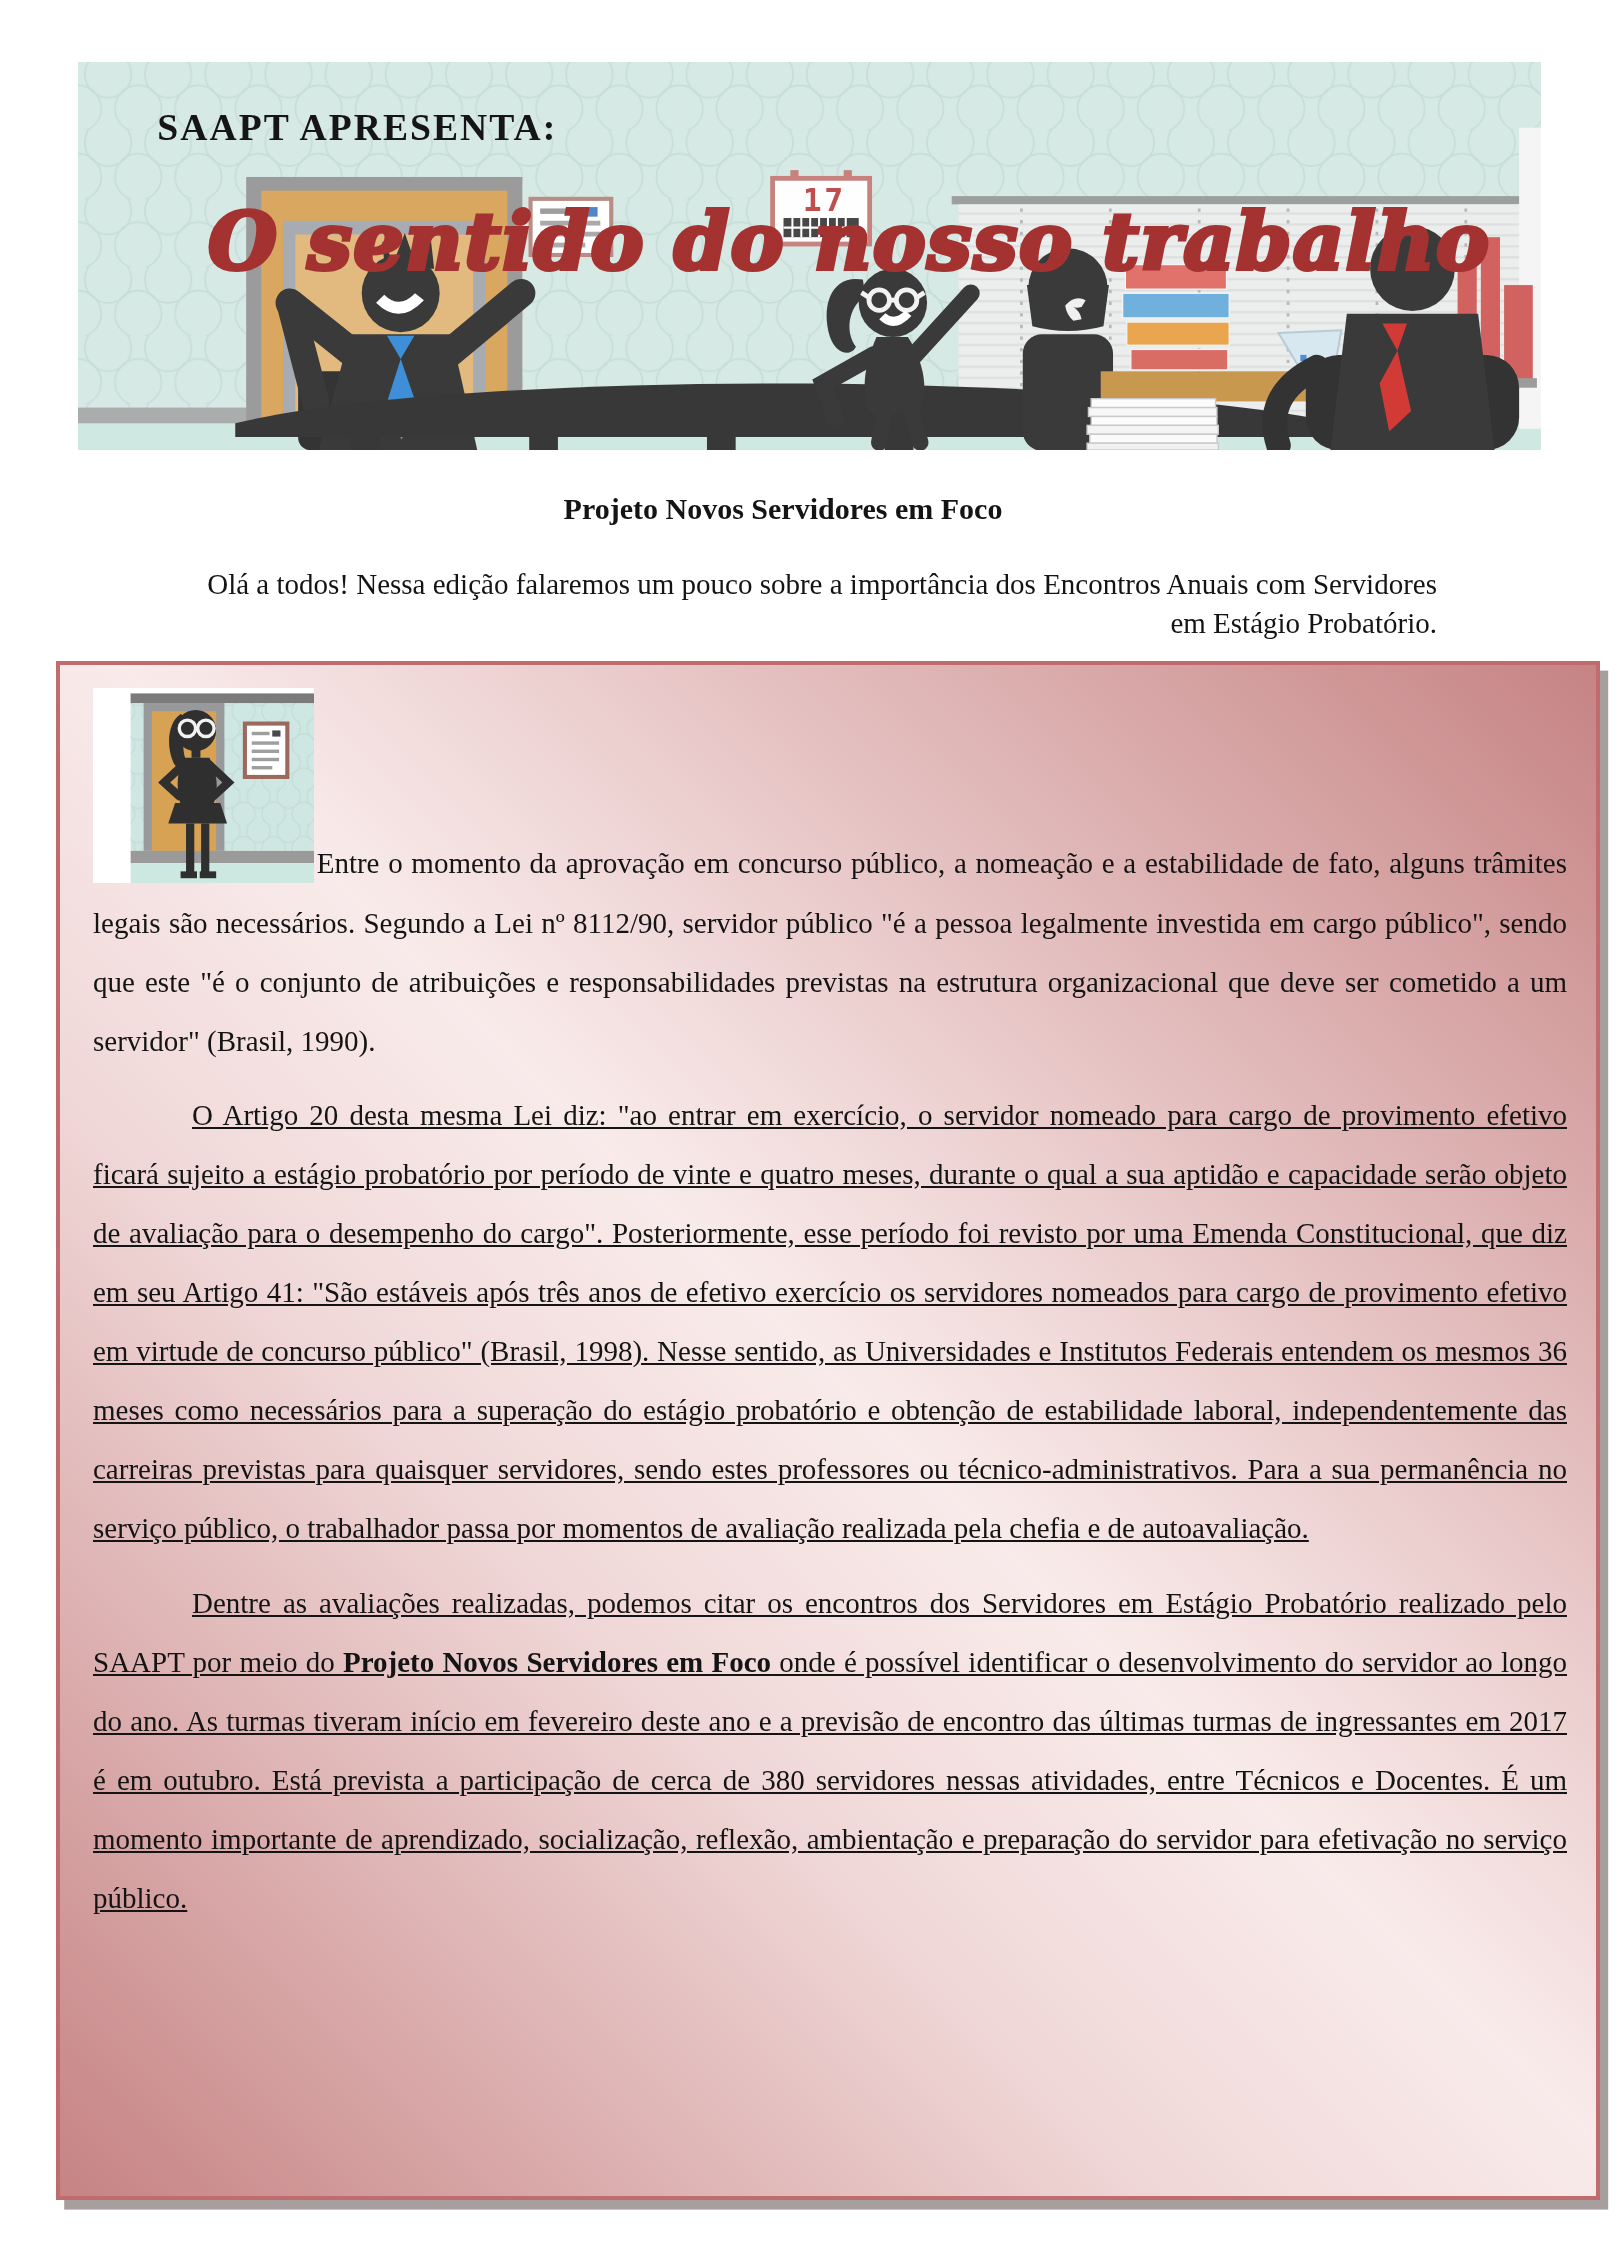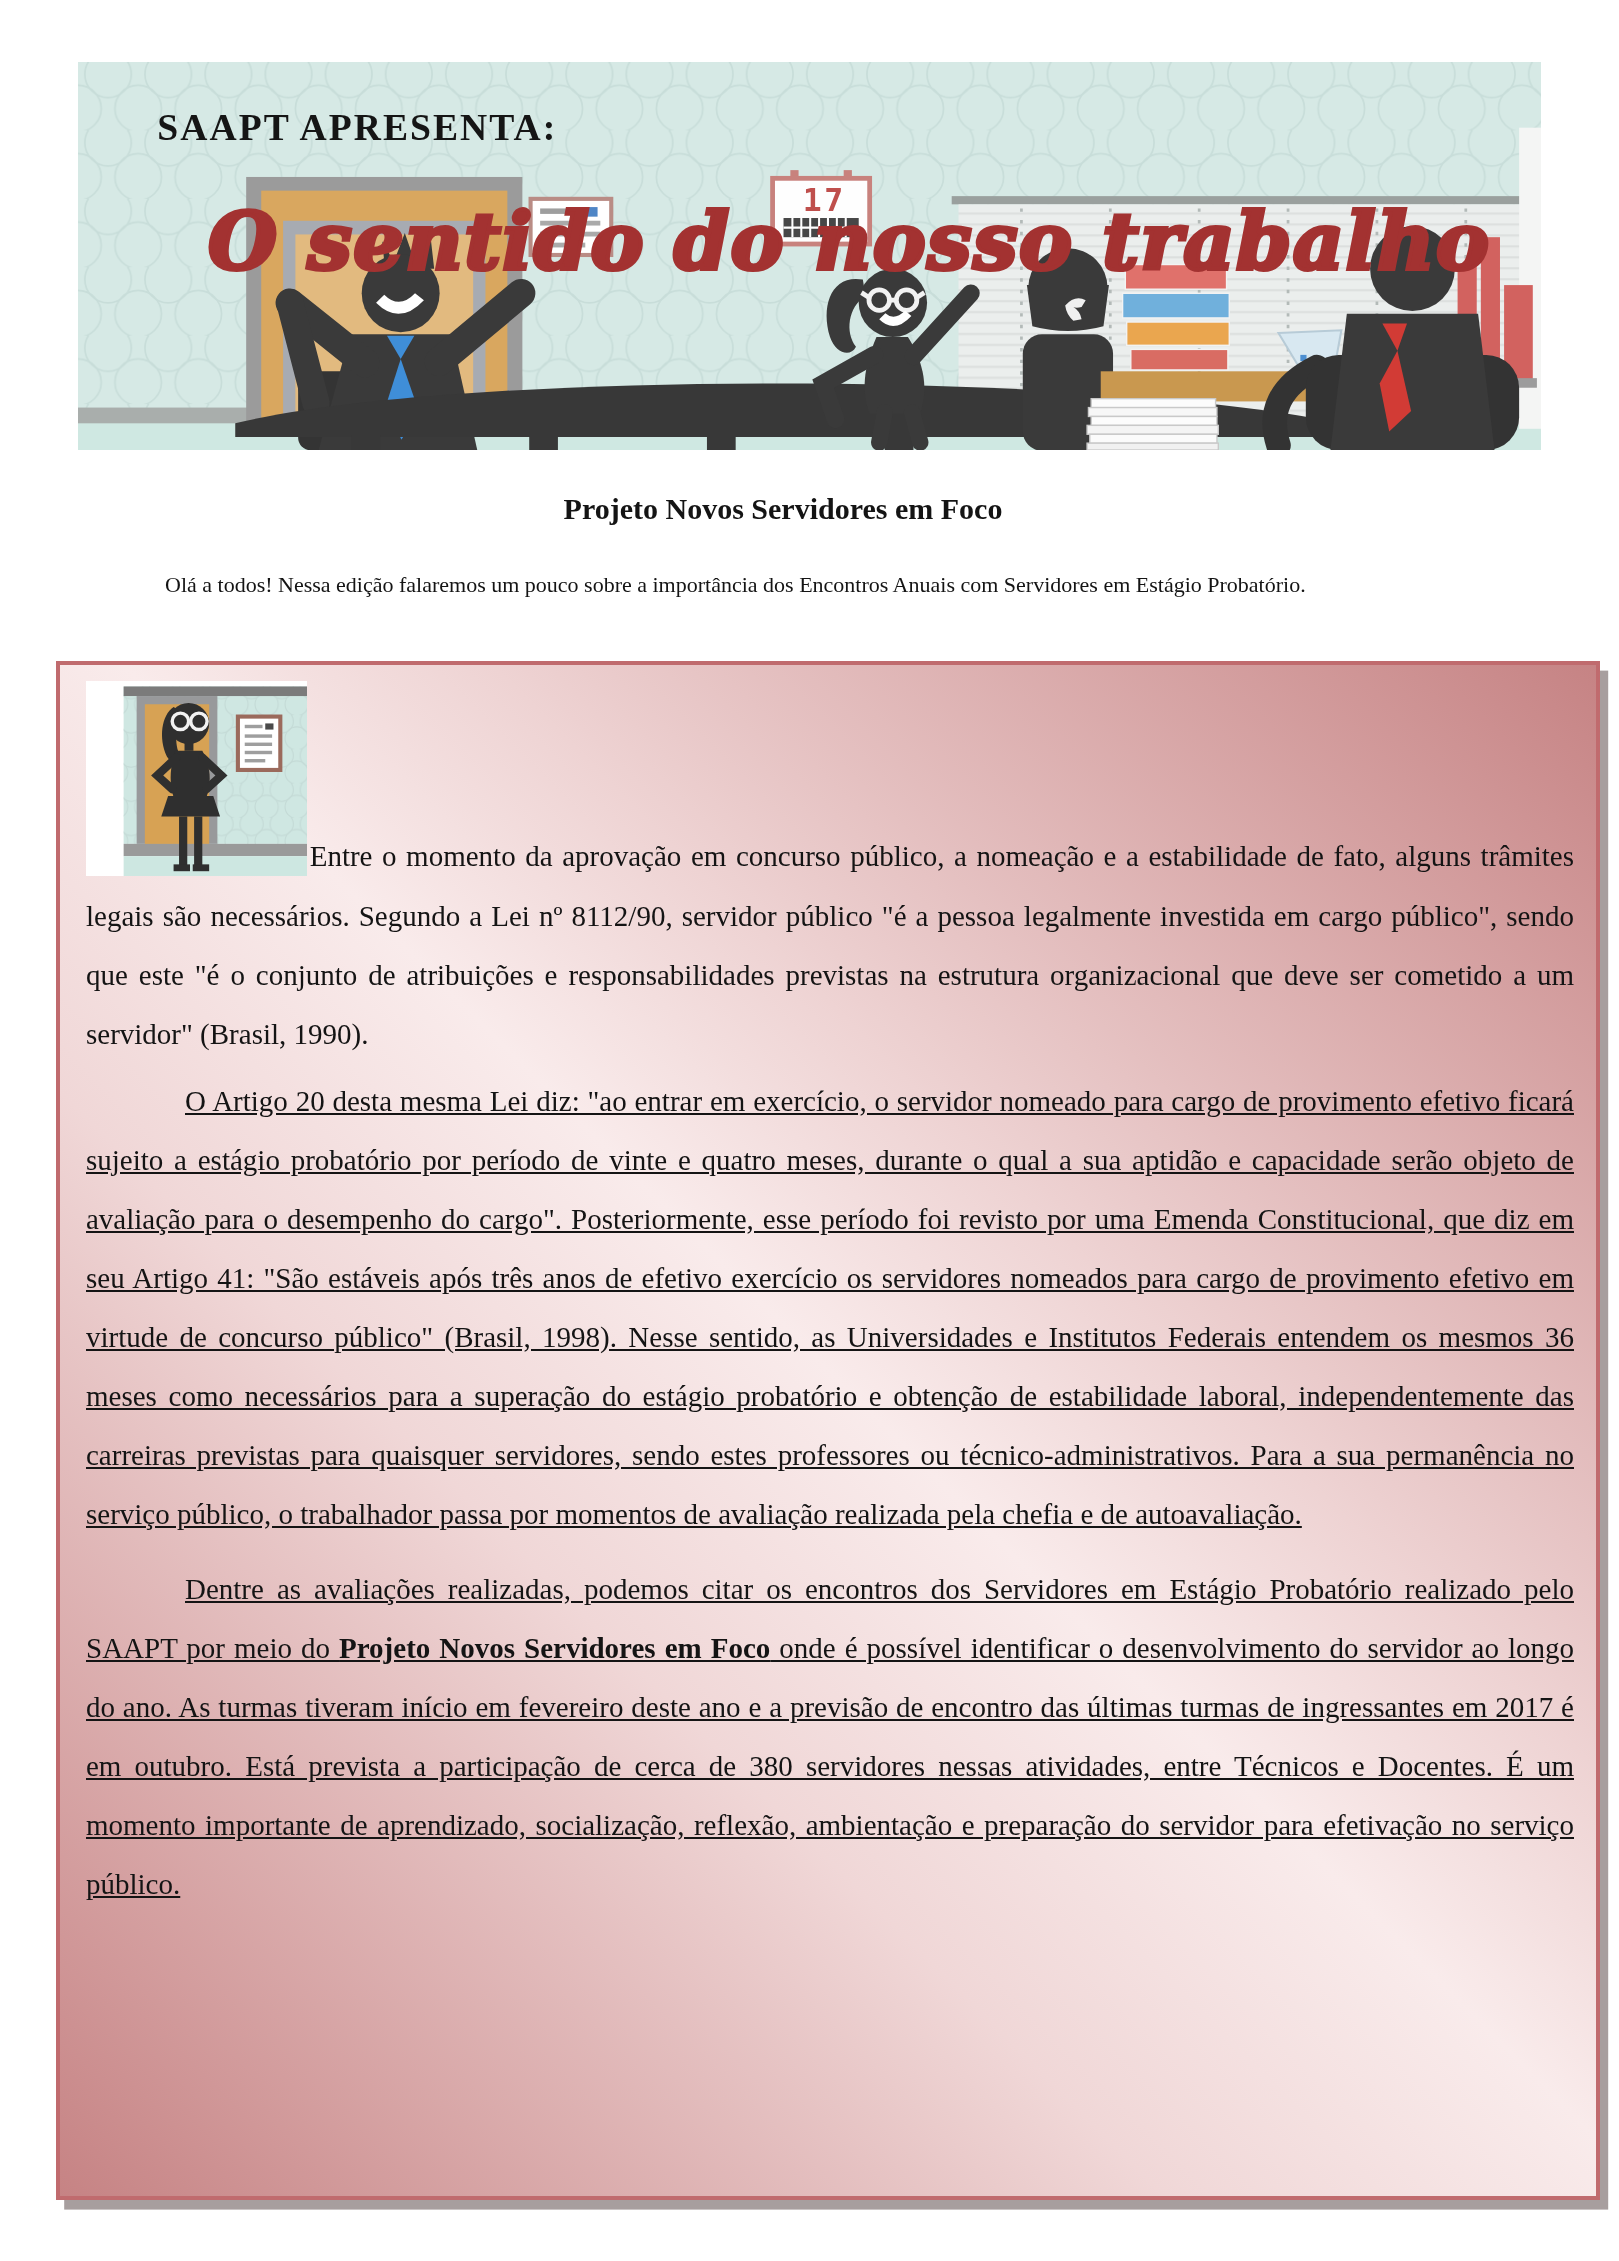--- a/index.html
+++ b/index.html
@@ -9,29 +9,29 @@
   
   .banner{position:absolute;left:78px;top:62px;width:1463px;height:388px;overflow:hidden;}
   .banner svg{display:block;width:100%;height:100%;}
   .banner-kicker{font-family:"Liberation Serif",serif;font-weight:bold;letter-spacing:3px;}
   .banner-script{font-family:"DejaVu Serif",serif;font-style:italic;font-weight:bold;letter-spacing:2px;}
 
   
   .article-title{position:absolute;left:78px;top:492px;width:1410px;text-align:center;
                  font-size:30px;font-weight:bold;}
   .intro{position:absolute;left:165px;top:565px;width:1272px;
-         font-size:22px;line-height:39px;}
+         font-size:29px;line-height:39px;text-align:right;}
 
   
   .pink-box{position:absolute;left:56px;top:661px;width:1504px;height:1523px;
             border:4.1px solid #c06b6e;
             background:linear-gradient(45deg,#c68384 0%,#f0d7d7 36%,#f9ebeb 52%,#eed3d3 64%,#c68384 100%);
             box-shadow:8.2px 9.6px 0 0 #a79e9e;
             padding:8.2px 13.7px 0 18px;box-sizing:content-box;}
-  .pink-box p{margin:8px;font-size:29px;line-height:59px;text-align:justify;}
+  .pink-box p{margin:15px;font-size:29px;line-height:59px;text-align:justify;}
   .pink-box p.indent{text-indent:99px;text-decoration:underline;}
   .pink-box p.sp{margin-top:16.4px;}
   .inline-img{display:inline-block;width:221px;height:195px;vertical-align:-9.6px;margin-right:2.7px;}
   .inline-img svg{display:block;width:100%;height:100%;}
   .bold{font-weight:bold;}
 </style>
 </head>
 <body>
 
 <div id="page">

